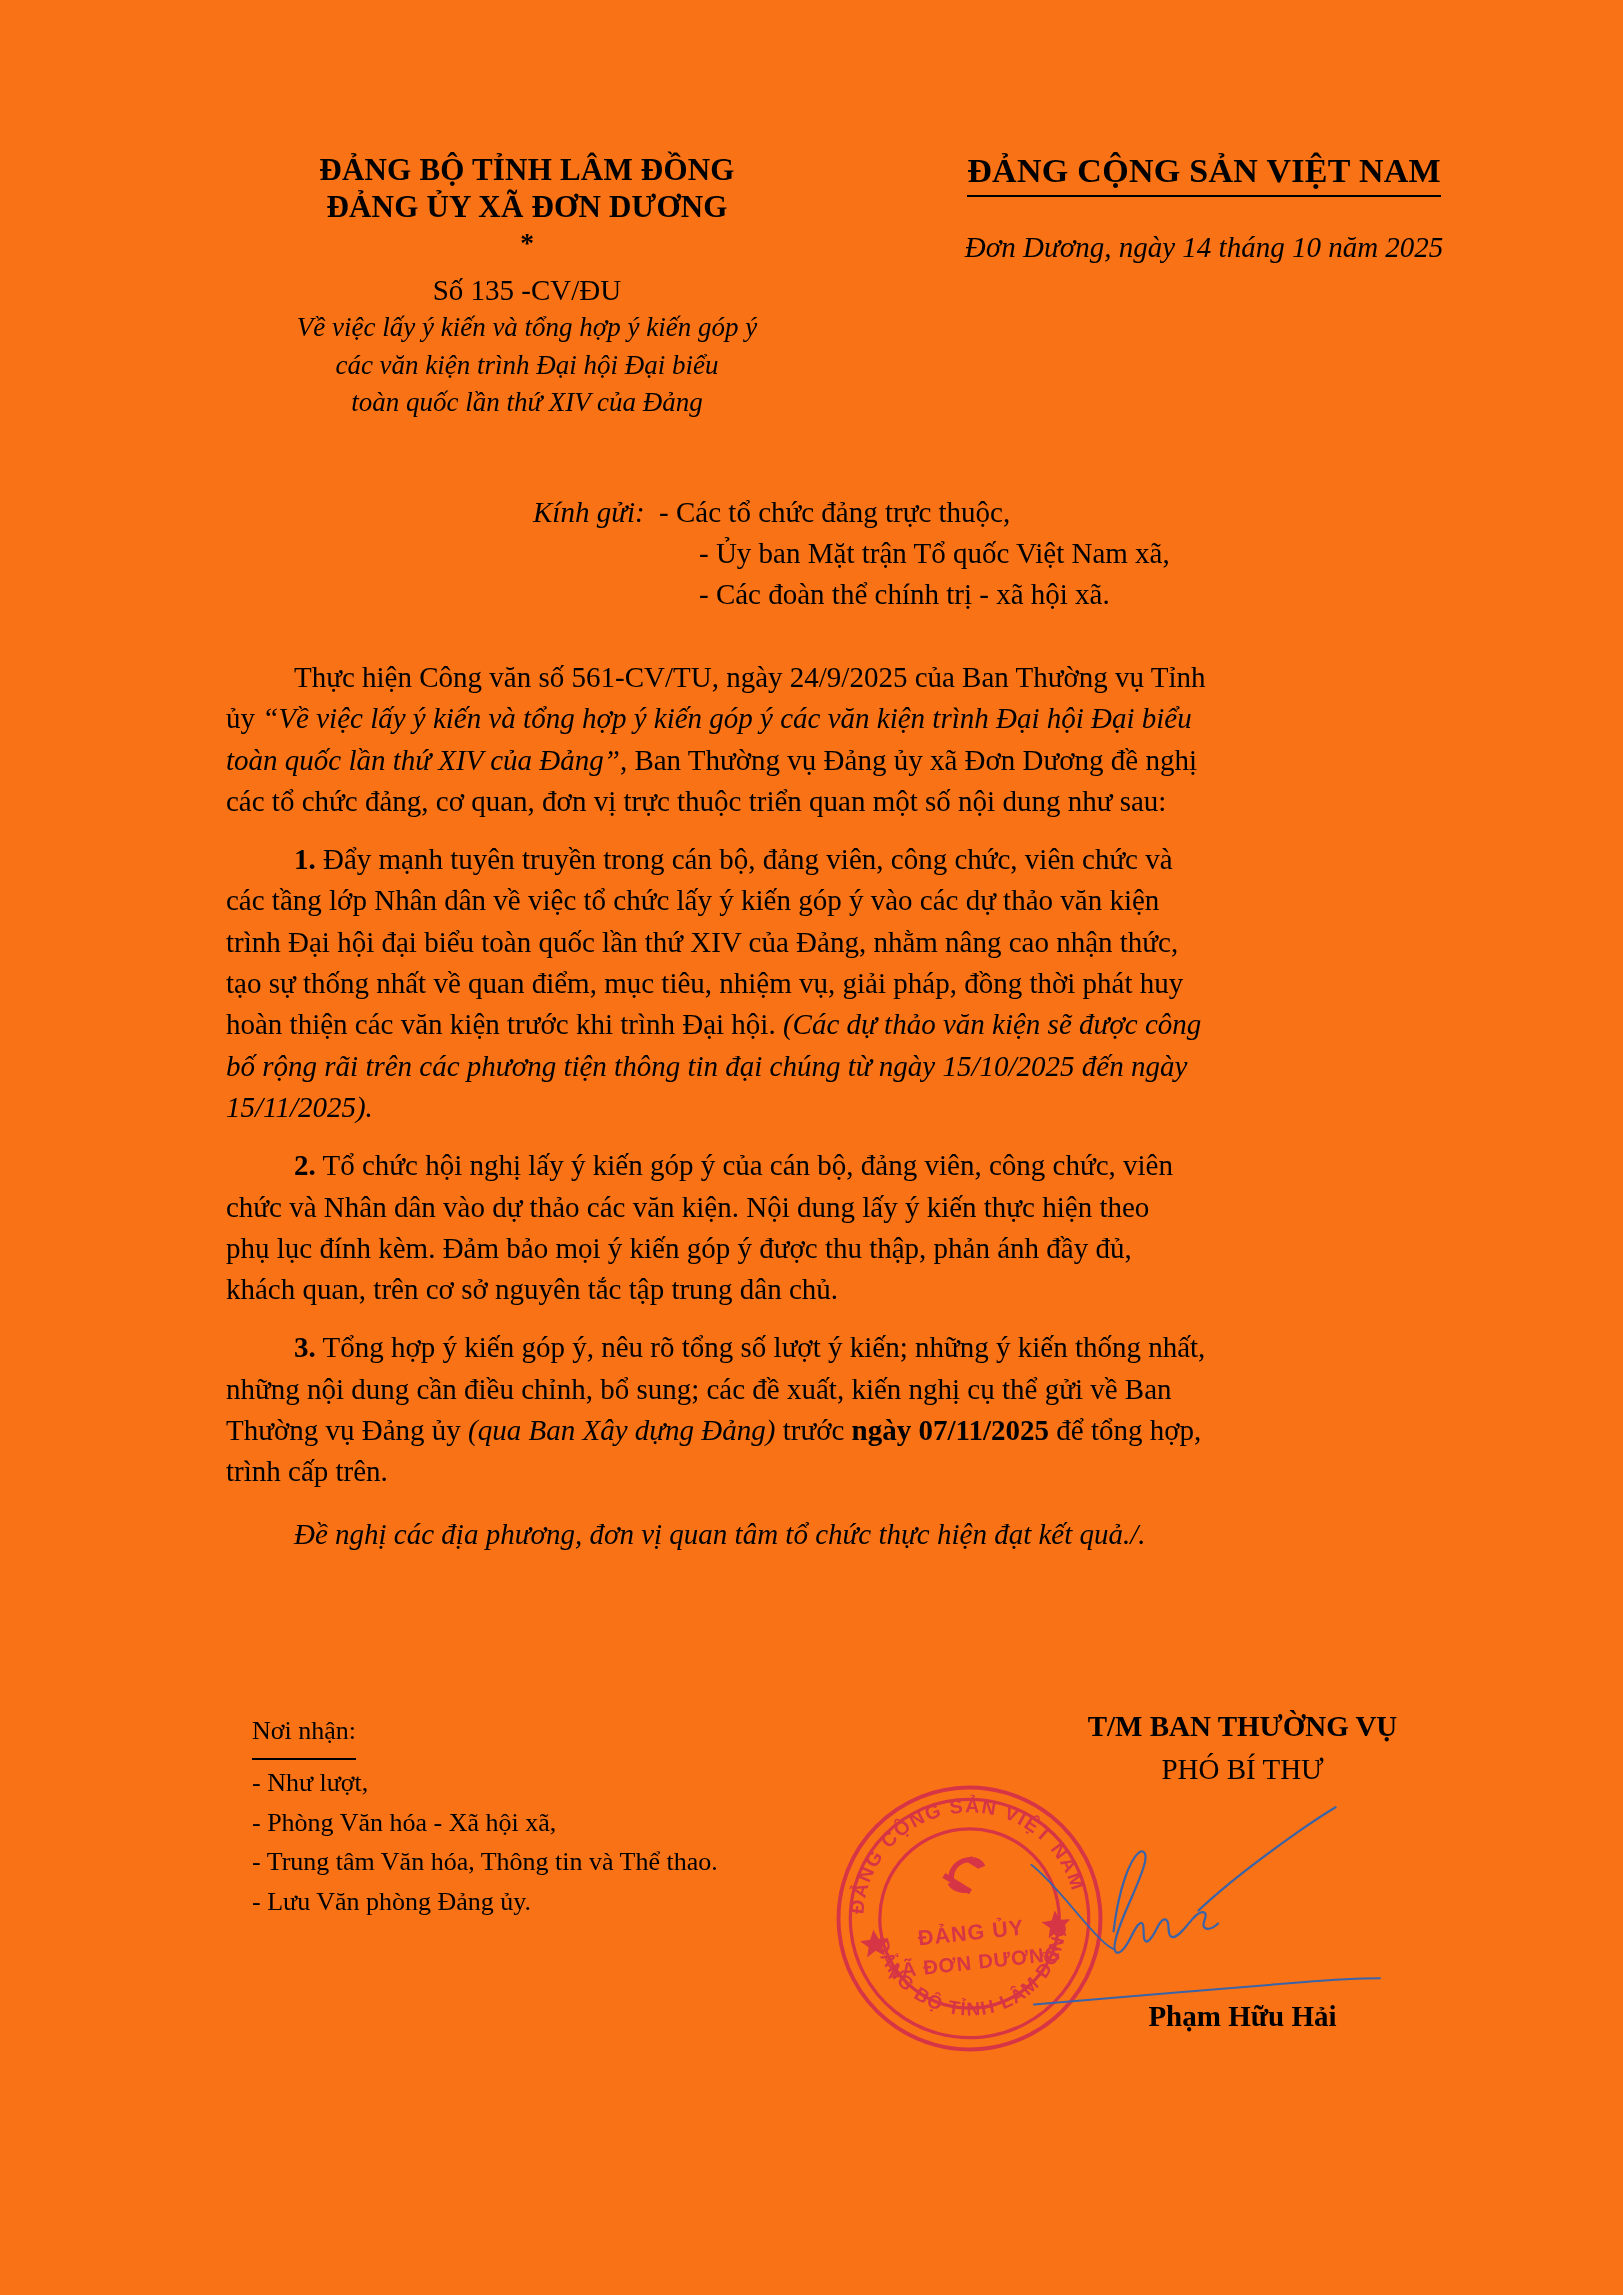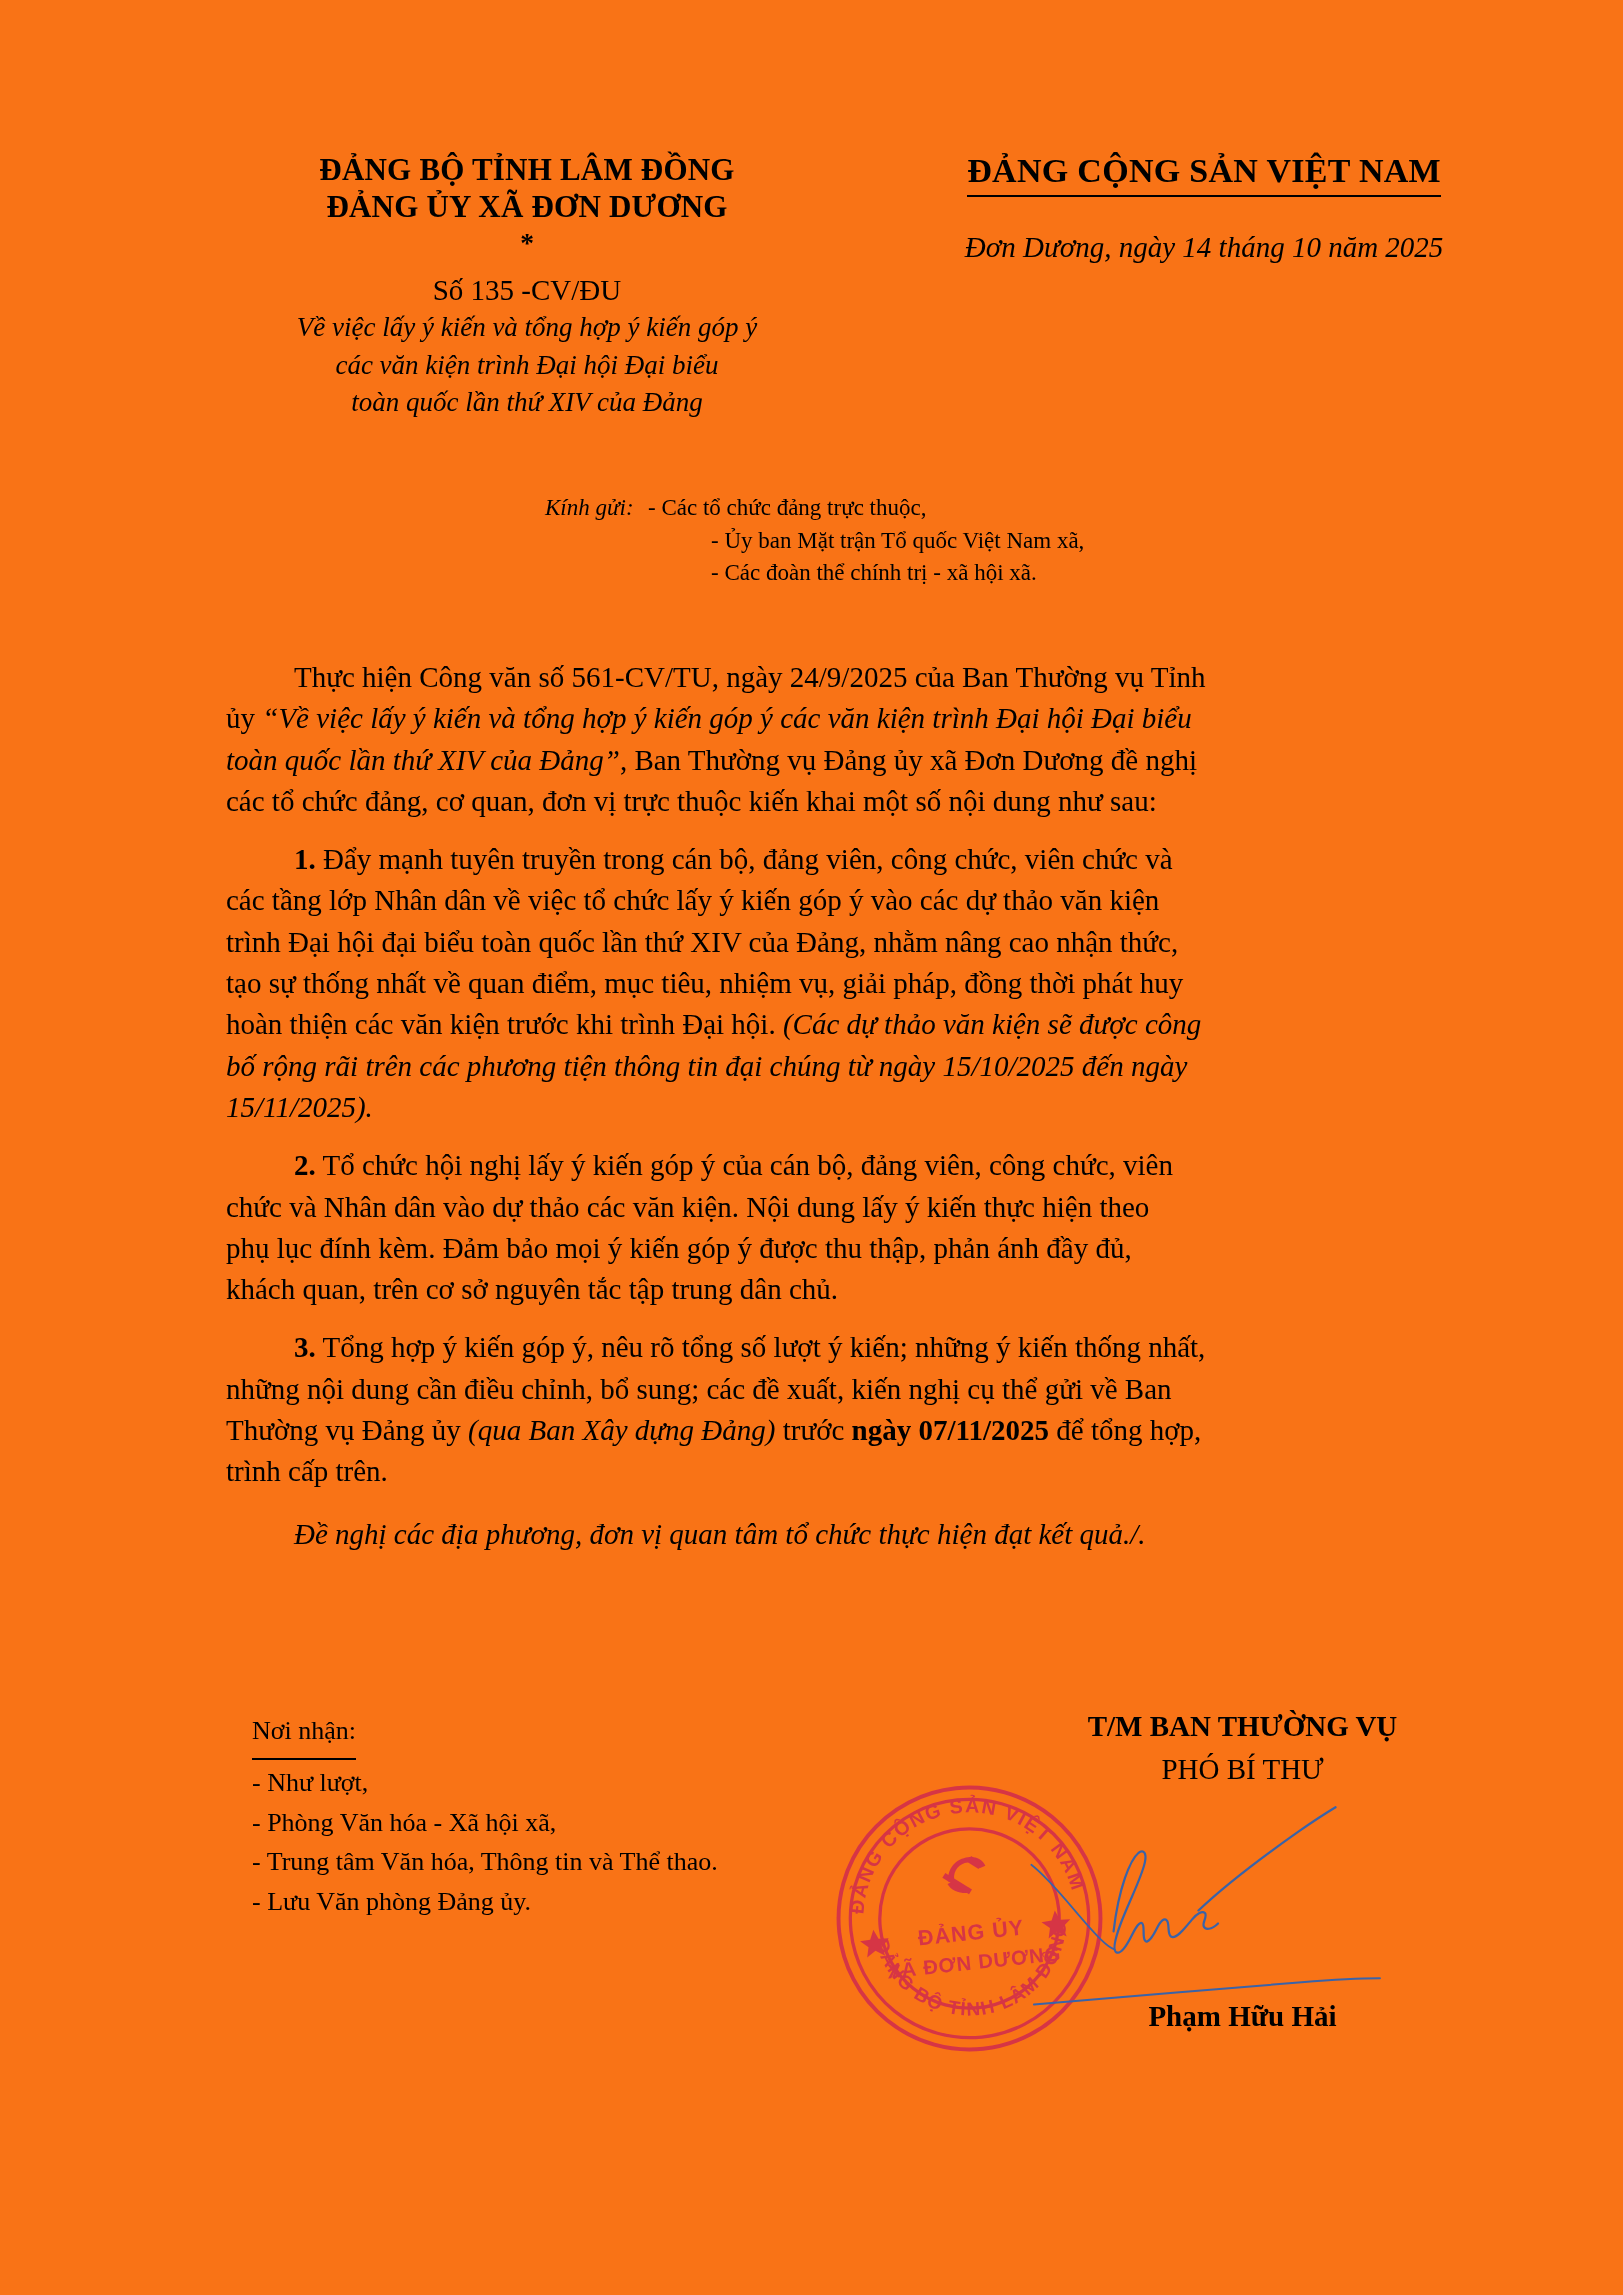--- a/index.html
+++ b/index.html
@@ -76,22 +76,22 @@
     font-size: 29px;
     font-style: italic;
     margin-top: 34px;
     white-space: nowrap;
   }
 
   
   .recipients {
     position: absolute;
     top: 492px;
-    left: 545px;
-    font-size: 23px;
+    left: 533px;
+    font-size: 29px;
     line-height: 1.42;
   }
   .recip-row {
     display: flex;
   }
   .recip-label {
     font-style: italic;
     white-space: nowrap;
     padding-right: 14.4px;
   }
@@ -235,21 +235,21 @@
     <div class="para">
       <span class="ln-just">
         <span><span class="ind"></span><span>Thực hiện Công văn số 561-CV/TU, ngày 24/9/2025 của Ban Thường vụ Tỉnh</span></span>
       </span>
       <span class="ln-just">
         <span><span>ủy </span><span class="it">“Về việc lấy ý kiến và tổng hợp ý kiến góp ý các văn kiện trình Đại hội Đại biểu</span></span>
       </span>
       <span class="ln-just">
         <span><span class="it">toàn quốc lần thứ XIV của Đảng”</span><span>, Ban Thường vụ Đảng ủy xã Đơn Dương đề nghị</span></span>
       </span>
-      <span class="ln">các tổ chức đảng, cơ quan, đơn vị trực thuộc kiến khai một số nội dung như sau:</span>
+      <span class="ln">các tổ chức đảng, cơ quan, đơn vị trực thuộc triển quan một số nội dung như sau:</span>
     </div>
 
     <div class="gap-small"></div>
 
     <div class="para">
       <span class="ln-just">
         <span><span class="ind"></span><span class="bd">1.</span> <span>Đẩy mạnh tuyên truyền trong cán bộ, đảng viên, công chức, viên chức và</span></span>
       </span>
       <span class="ln">các tầng lớp Nhân dân về việc tổ chức lấy ý kiến góp ý vào các dự thảo văn kiện</span>
       <span class="ln">trình Đại hội đại biểu toàn quốc lần thứ XIV của Đảng, nhằm nâng cao nhận thức,</span>

